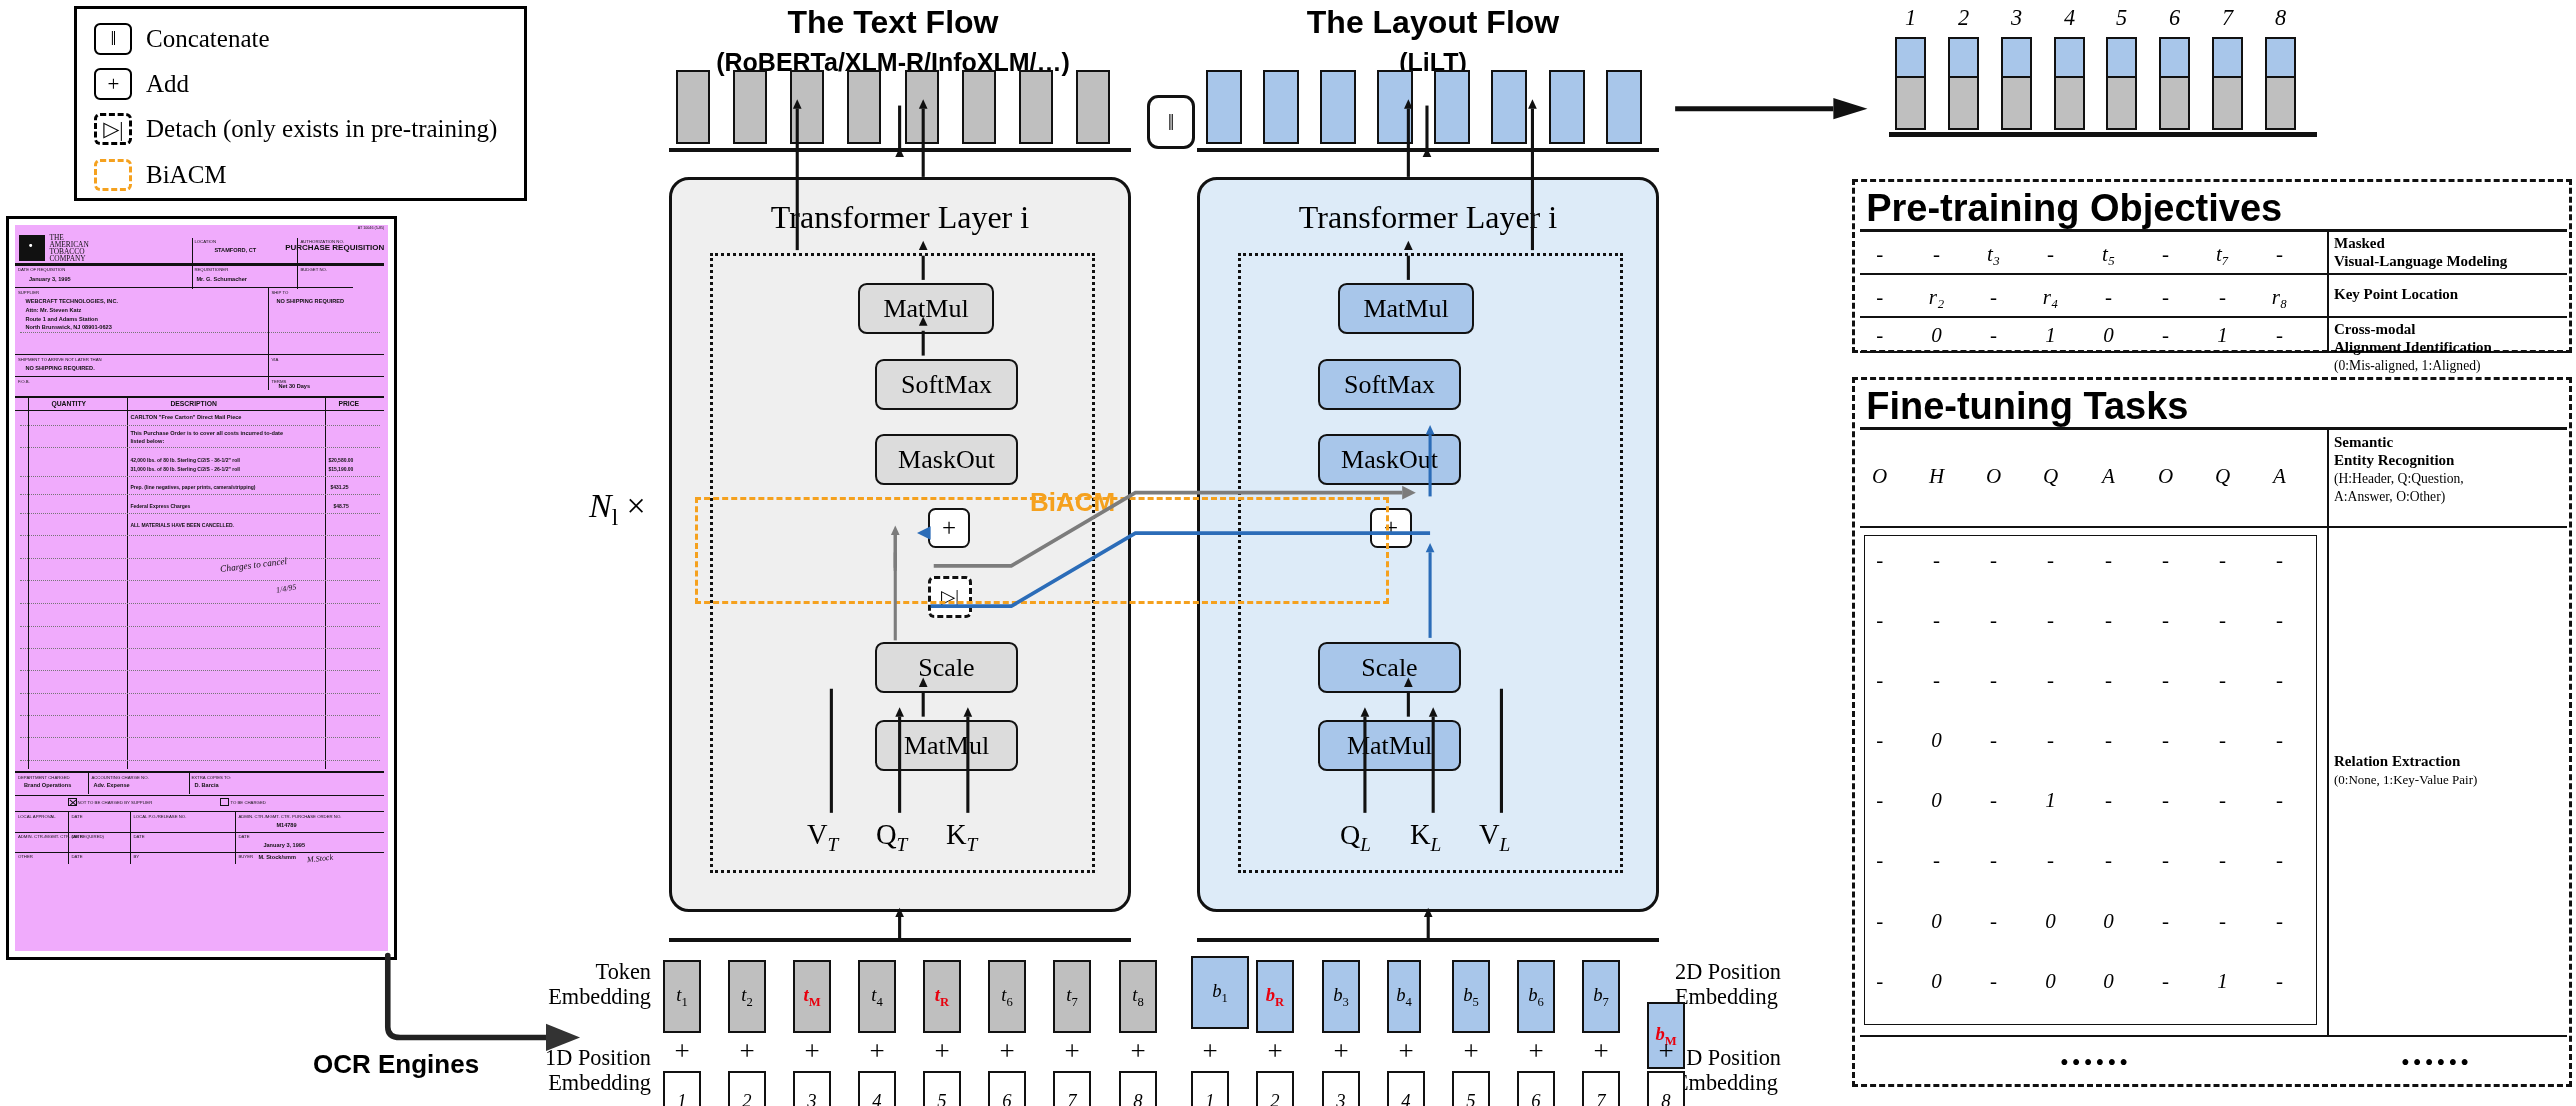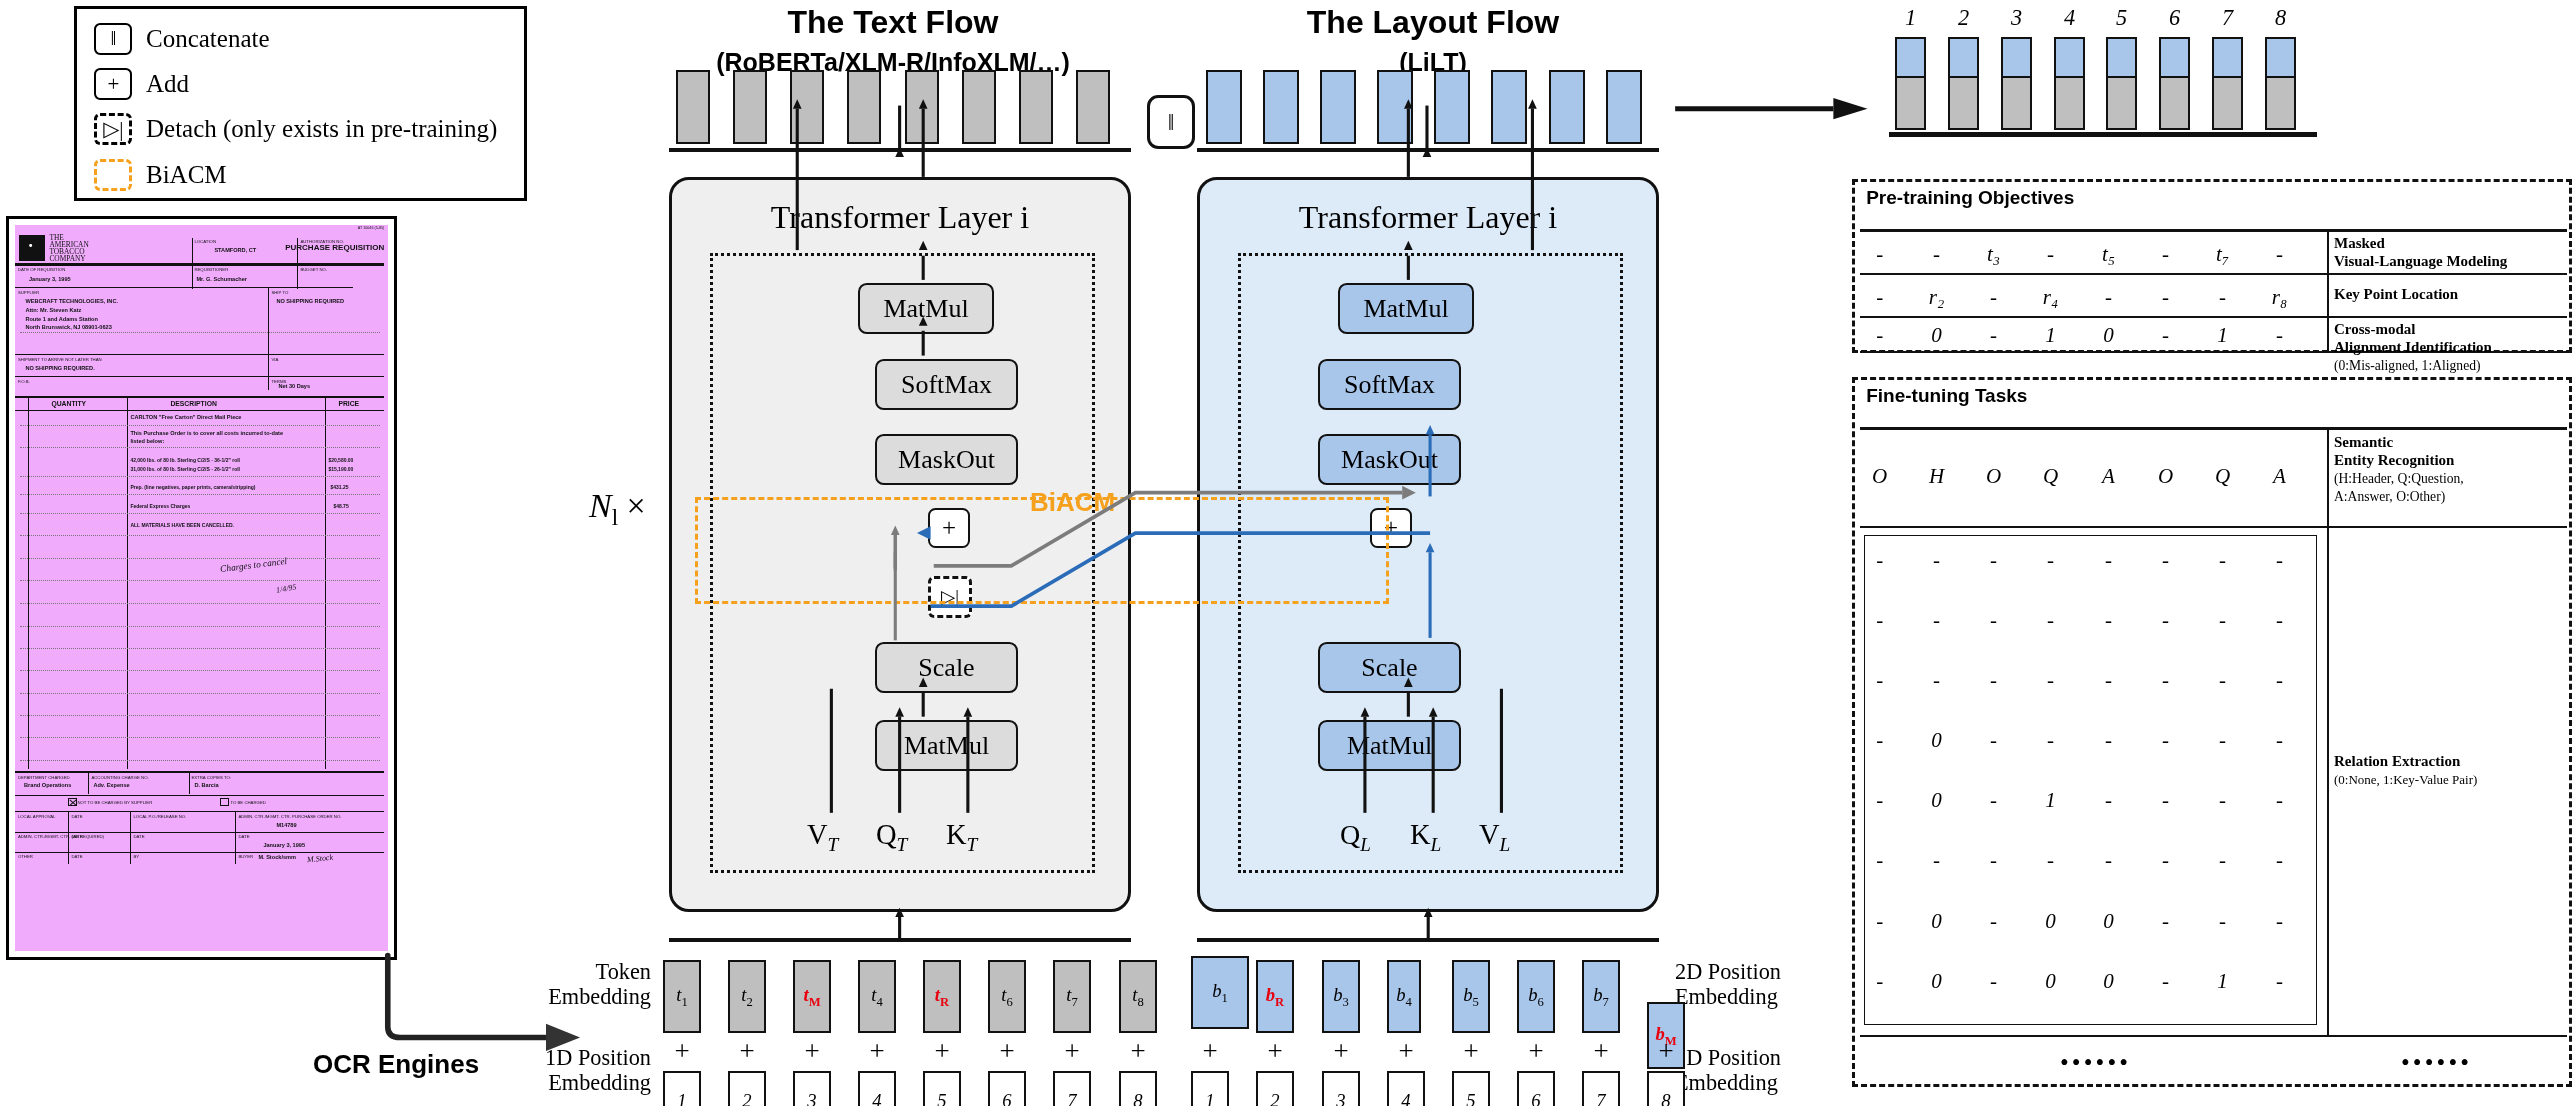--- a/index.html
+++ b/index.html
@@ -60,21 +60,21 @@
   .plus{position:absolute;width:38px;height:36px;border:2.5px solid #111;border-radius:7.4px;
         background:#fff;display:flex;align-items:center;justify-content:center;font-size:25px;}
   .detach{position:absolute;width:38px;height:36px;border:3.1px dashed #111;border-radius:6.2px;
           background:#fff;display:flex;align-items:center;justify-content:center;font-size:18.6px;}
   .biacm-box{position:absolute;border:3.7px dashed #F5A11E;box-sizing:border-box;}
   .biacm-t{position:absolute;color:#F5A11E;font-family:"Liberation Sans",sans-serif;
            font-weight:bold;font-size:26px;}
 
   
   .dashpanel{position:absolute;border:3.7px dashed #111;box-sizing:border-box;background:#fff;}
-  .secttitle{position:absolute;font-family:"Liberation Sans",sans-serif;font-weight:bold;font-size:19px;}
+  .secttitle{position:absolute;font-family:"Liberation Sans",sans-serif;font-weight:bold;font-size:38px;}
   .rule{position:absolute;background:#111;}
   .cellv{position:absolute;font-style:italic;font-size:21px;text-align:center;width:37px;}
   .rlab{position:absolute;font-size:16px;line-height:1.12;}
   .rlab b{font-size:15px;}
   .dots{position:absolute;font-size:25px;letter-spacing:3.1px;}
   svg{position:absolute;left:0;top:0;overflow:visible;}
 </style>
 </head>
 <body>
 

